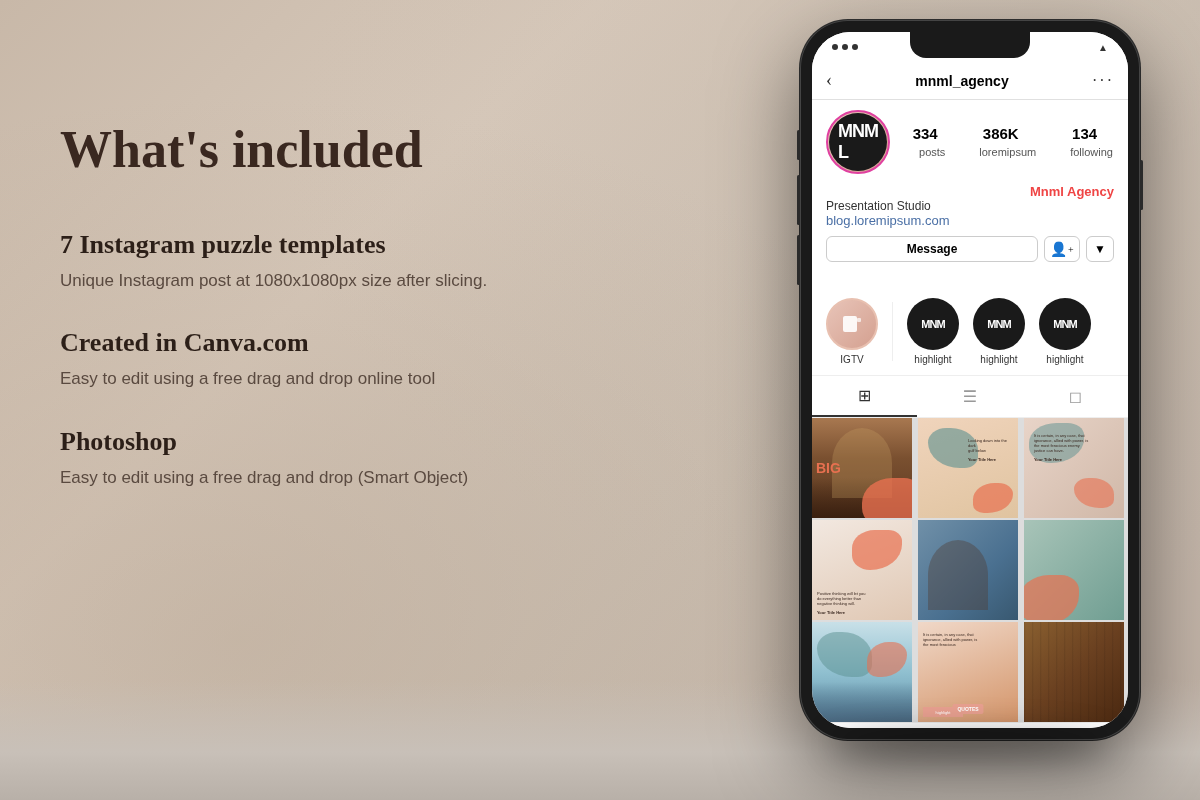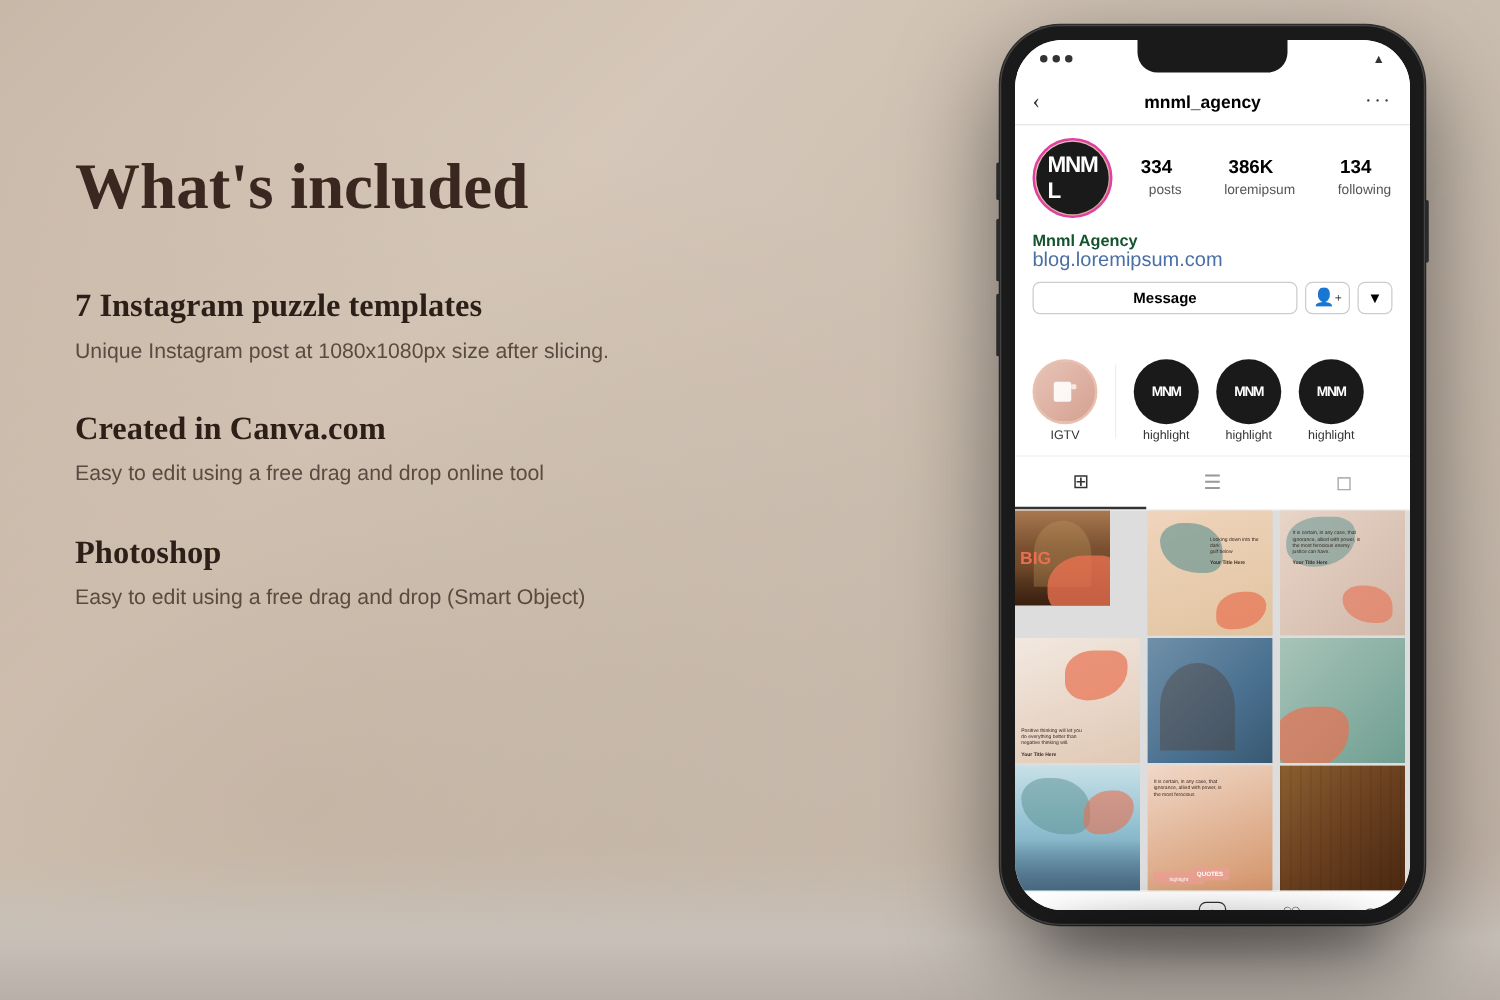--- a/index.html
+++ b/index.html
@@ -269,32 +269,33 @@
       display: flex;
       align-items: center;
       justify-content: center;
       font-size: 12px;
     }
 
     
     .profile-name {
       font-size: 13px;
       font-weight: 700;
-      color: #14532d;
-      font-family: Arial, sans-serif;
+      color: #ef4444;
+      font-family: Arial, sans-serif;
+      text-align: right;
     }
 
     .profile-bio {
       font-size: 12px;
       color: #333;
       font-family: Arial, sans-serif;
     }
 
     .profile-link {
-      font-size: 16px;
+      font-size: 13px;
       color: #4a6fa5;
       font-family: Arial, sans-serif;
     }
 
     
     .highlights-section {
       background: #fff;
       padding: 10px 14px;
       display: flex;
       gap: 14px;
@@ -608,20 +609,21 @@
                 <span class="stat-label">loremipsum</span>
               </div>
               <div class="stat-item">
                 <span class="stat-num">134</span>
                 <span class="stat-label">following</span>
               </div>
             </div>
           </div>
 
           <div class="profile-name">Mnml Agency</div>
+          <div class="profile-bio">Presentation Studio</div>
           <div class="profile-link">blog.loremipsum.com</div>
 
           <div class="profile-actions" style="margin-top:8px;">
             <div class="msg-btn">Message</div>
             <div class="follow-btn">
               <span style="font-size:14px;">👤</span>
               <span style="font-size:10px;">+</span>
             </div>
             <div class="dropdown-btn">▼</div>
           </div>
@@ -658,21 +660,21 @@
         </div>
 
         <div class="posts-tabs">
           <div class="posts-tab active">⊞</div>
           <div class="posts-tab">☰</div>
           <div class="posts-tab">◻</div>
         </div>
 
         <div class="posts-grid">
 
-          <div class="post-cell" style="height:76px;">
+          <div class="post-cell" style="height:100px;">
             <div class="post-sim post-1">
 
               <div style="position:absolute; inset:0; background:linear-gradient(to bottom, #a87850 0%, #7a5030 40%, #5a3820 100%);"></div>
               <div style="position:absolute; bottom:0; left:0; right:0; height:40%; background:linear-gradient(to top, #3a2010, transparent);"></div>
 
               <div style="position:absolute; top:10%; left:20%; width:60%; height:70%; border-radius:50% 50% 0 0; background:rgba(200,160,100,0.3);"></div>
 
               <div style="position:absolute; bottom:-10px; right:-10px; width:60px; height:50px; background:#e87050; border-radius:50% 30% 60% 40%; opacity:0.8;"></div>
               <div class="big-text-overlay">BIG</div>
             </div>

